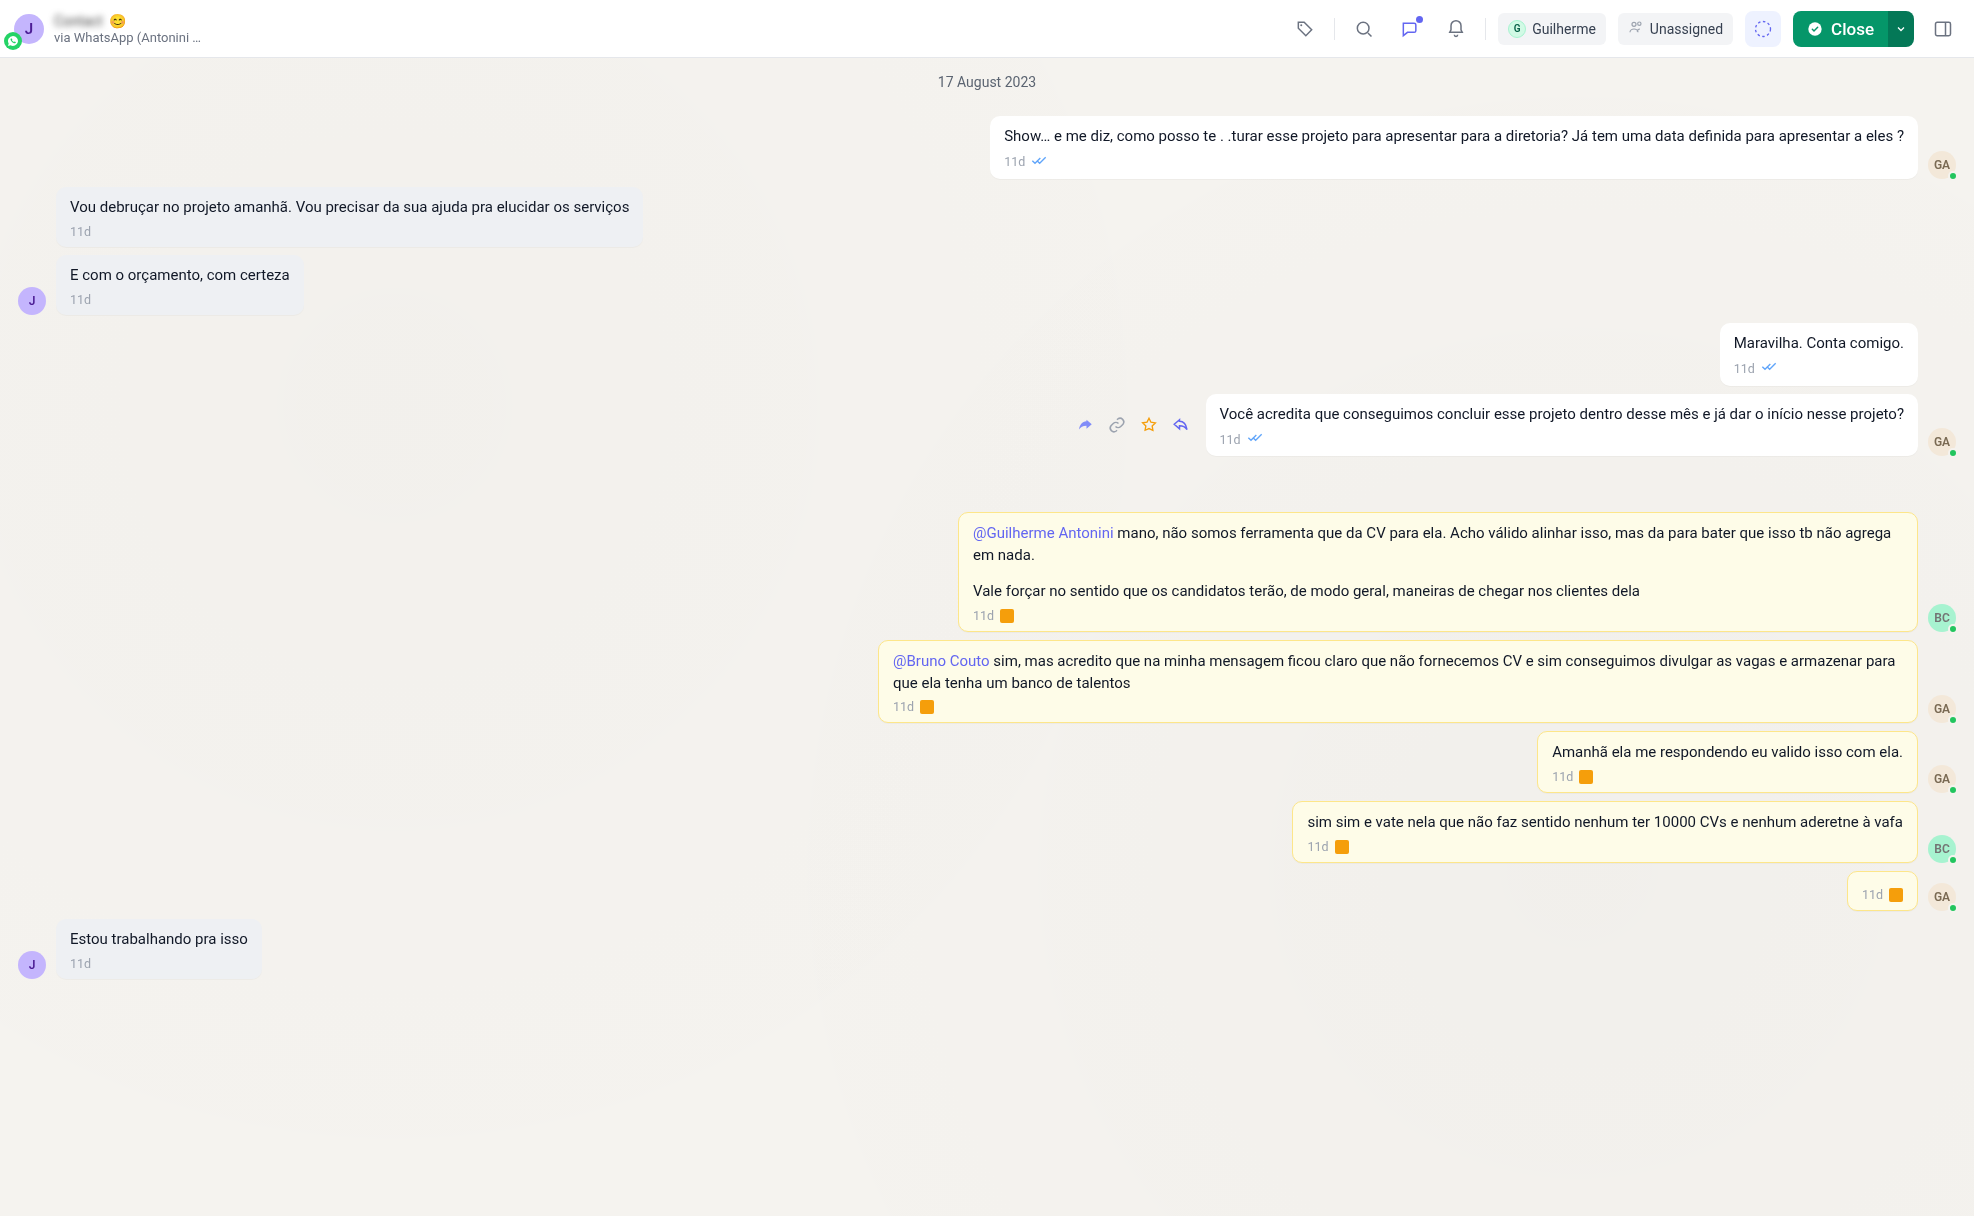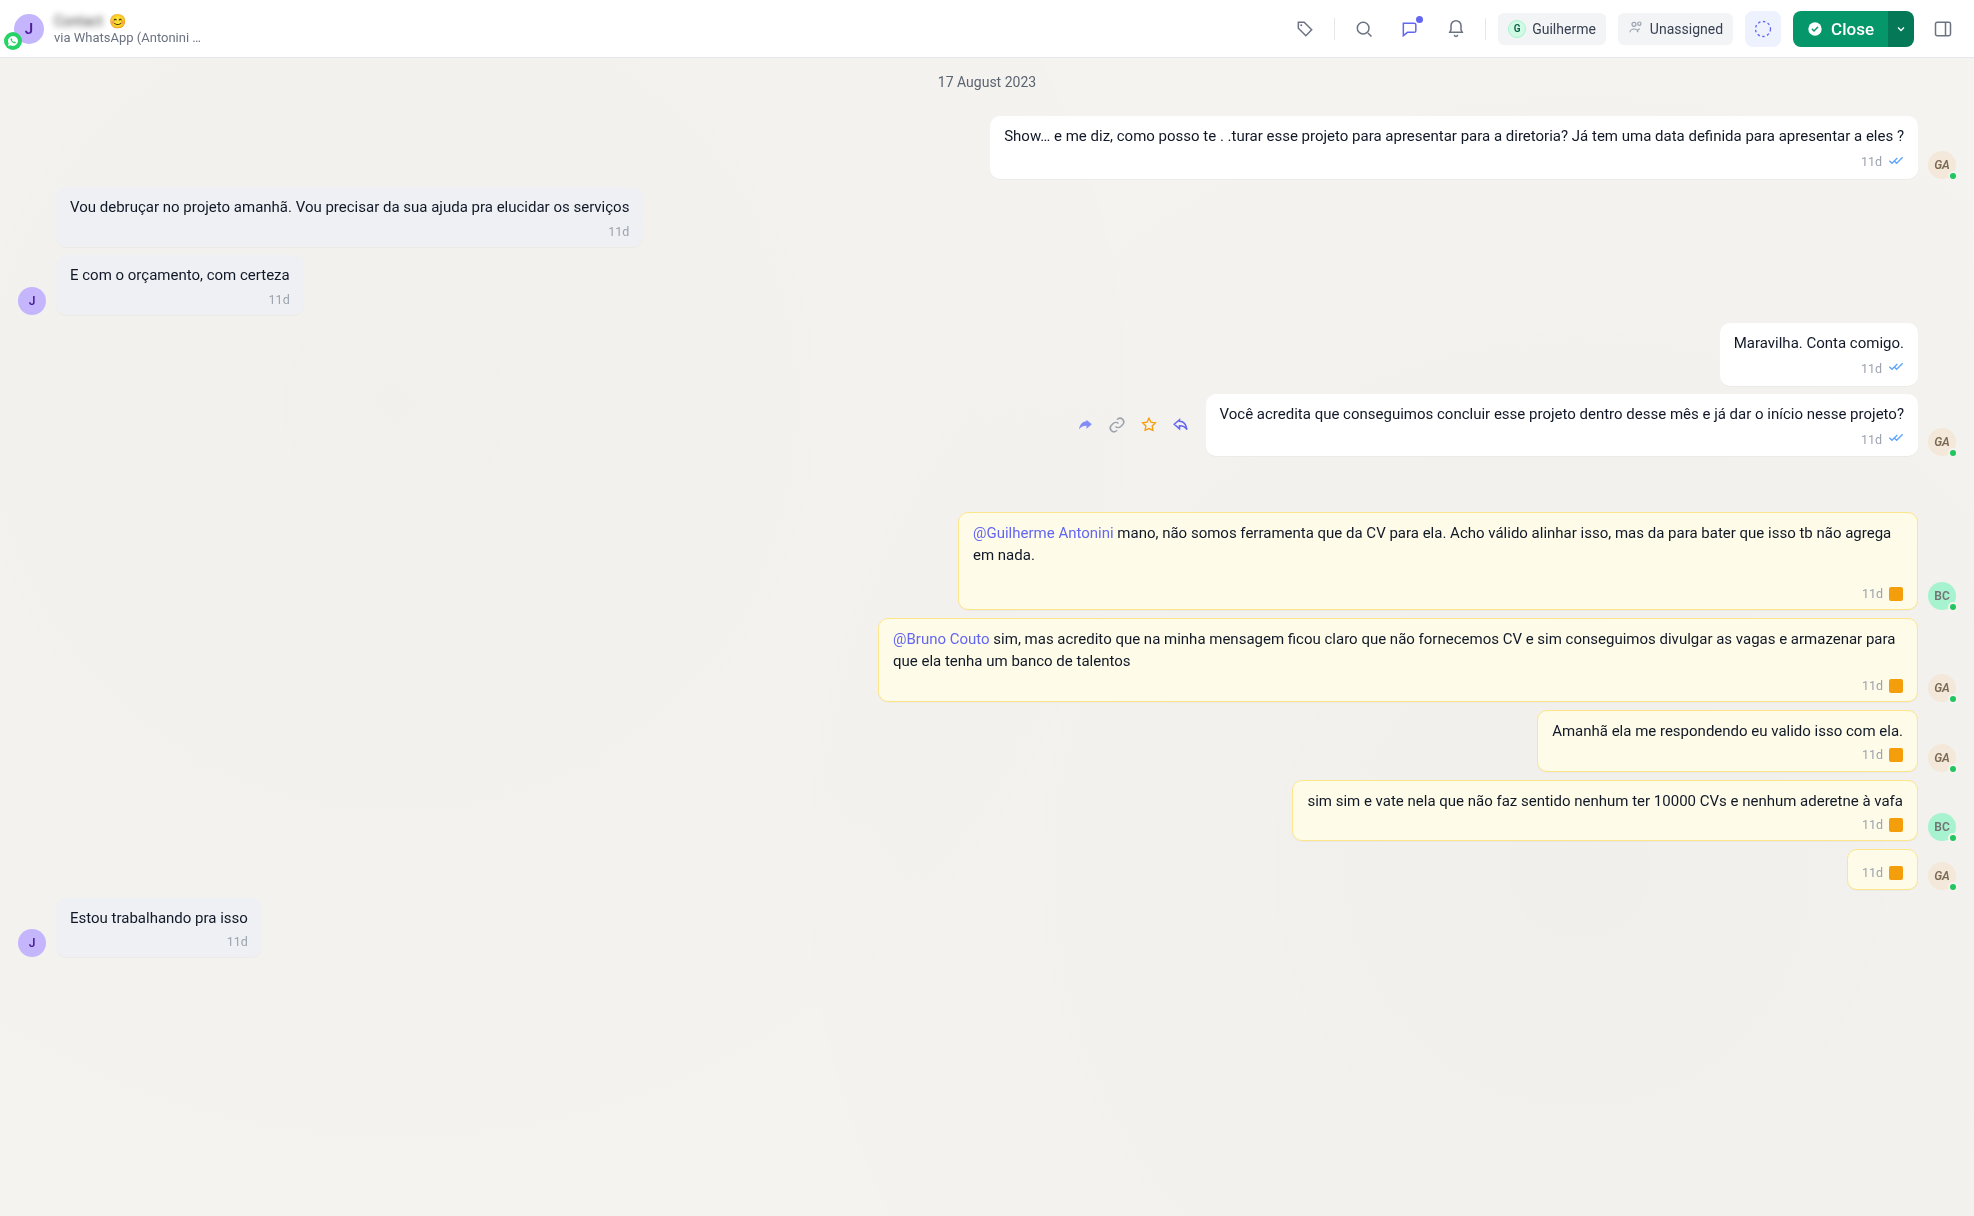--- a/index.html
+++ b/index.html
@@ -64,31 +64,31 @@
       #f5f3ef;
   }
   .date-sep { text-align:center; font-size:14px; color:#5b6471; margin: 6px 0 26px; }
 
   .row { display:flex; gap:10px; margin-bottom:8px; align-items:flex-end; }
   .row.right { justify-content:flex-end; }
   .row.left { justify-content:flex-start; }
 
   .msg-avatar { width:28px; height:28px; border-radius:50%; flex-shrink:0; display:flex; align-items:center; justify-content:center; font-size:12px; font-weight:600; position:relative; }
   .av-J { background:#c4b5fd; color:#4c1d95; }
-  .av-GA { background:#f3e8d9; color:#7a6a53;font-style:italic; }
+  .av-GA { background:#f3e8d9; color:#7a6a53; }
   .av-BC { background:#a7f3d0; color:#737373; }
   .presence { position:absolute; right:-2px; bottom:-2px; width:10px; height:10px; border-radius:50%; background:#22c55e; border:2px solid #f5f3ef; }
   .avatar-spacer { width:28px; flex-shrink:0; }
 
   .bubble { max-width: 960px; padding:10px 14px 6px; border-radius:10px; font-size:15px; line-height:1.45; color:#111827; box-shadow: 0 1px 1px rgba(0,0,0,0.03); }
   .bubble.outgoing { background:#ffffff; }
   .bubble.incoming { background:#eef0f3; }
   .bubble.note { background:#fefce8; border:1px solid #fde68a; }
 
-  .meta { display:flex; justify-content:flex-end; align-items:center; gap:6px; margin-top:4px; font-size:12.5px; color:#9ca3af; }
+  .meta { display:flex; align-items:center; gap:6px; margin-top:4px; font-size:12.5px; color:#9ca3af; }
   .ticks svg { width:16px; height:16px; }
   .note-icon { width:14px; height:14px; border-radius:2px; background:#f59e0b; display:inline-block; }
 
   .mention { color:#6366f1; cursor:pointer; }
 
   .hover-actions { display:flex; gap:14px; align-items:center; margin-right:6px; align-self:center; }
   .hover-actions span { cursor:pointer; display:flex; }
   .ha-fwd svg{ width:18px; height:18px; fill:#818cf8;}
   .ha-link svg{ width:18px; height:18px; stroke:#9ca3af; fill:none; stroke-width:2;}
   .ha-star svg{ width:18px; height:18px; fill:none; stroke:#f59e0b; stroke-width:1.8;}
@@ -288,20 +288,21 @@
           <span class="presence"></span>
         </div>
     </div>
 
     <div class="row right">
       <div class="bubble note" style="max-width:960px;margin-top:48px;">
         <div>
           <span class="mention">@Guilherme Antonini</span><span> mano, não somos ferramenta que da CV para ela. Acho válido alinhar isso, mas da para bater que isso tb não agrega em nada.</span>
         </div>
         <div style="height:14px;"></div>
+        <div>Vale forçar no sentido que os candidatos terão, de modo geral, maneiras de chegar nos clientes dela</div>
         <div class="meta">
           <span>11d</span>
           <span class="note-icon"></span>
         </div>
       </div>
       <div class="msg-avatar av-BC">
           <span>BC</span>
           <span class="presence"></span>
         </div>
     </div>

